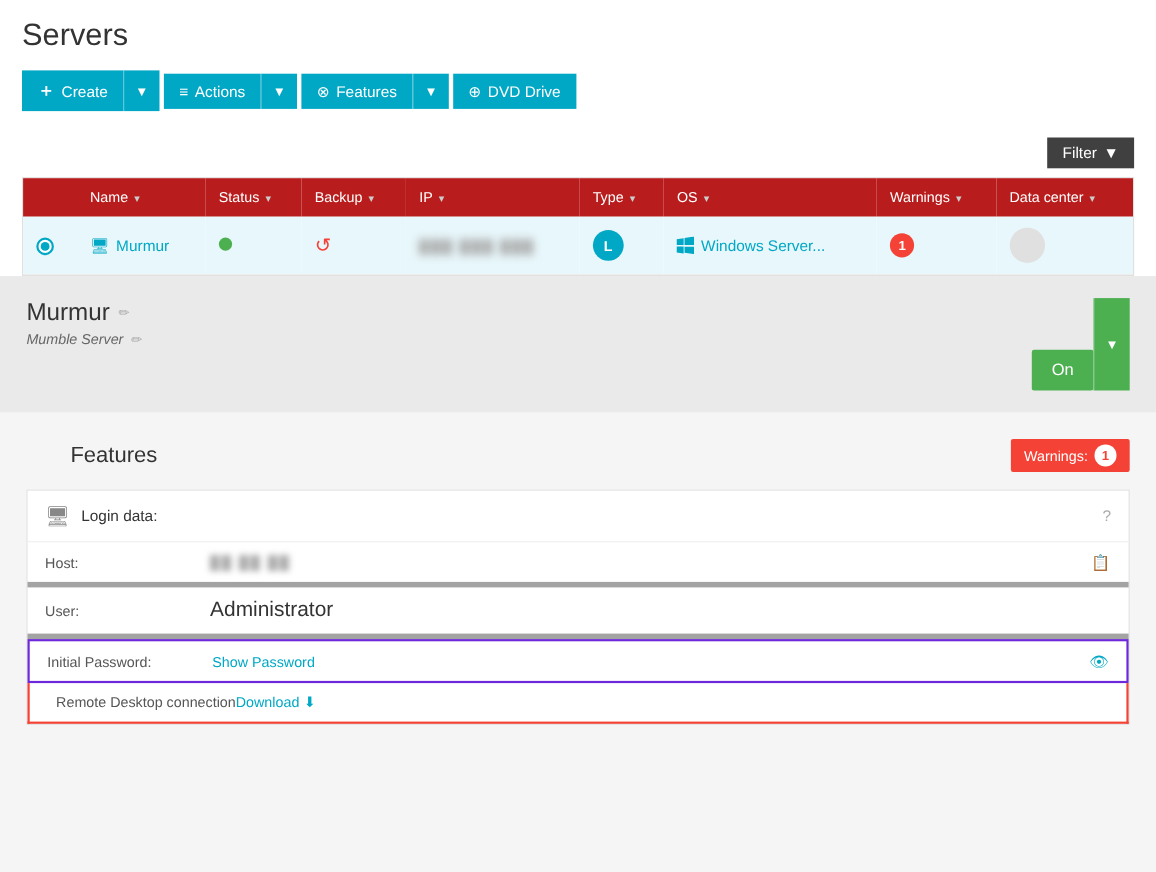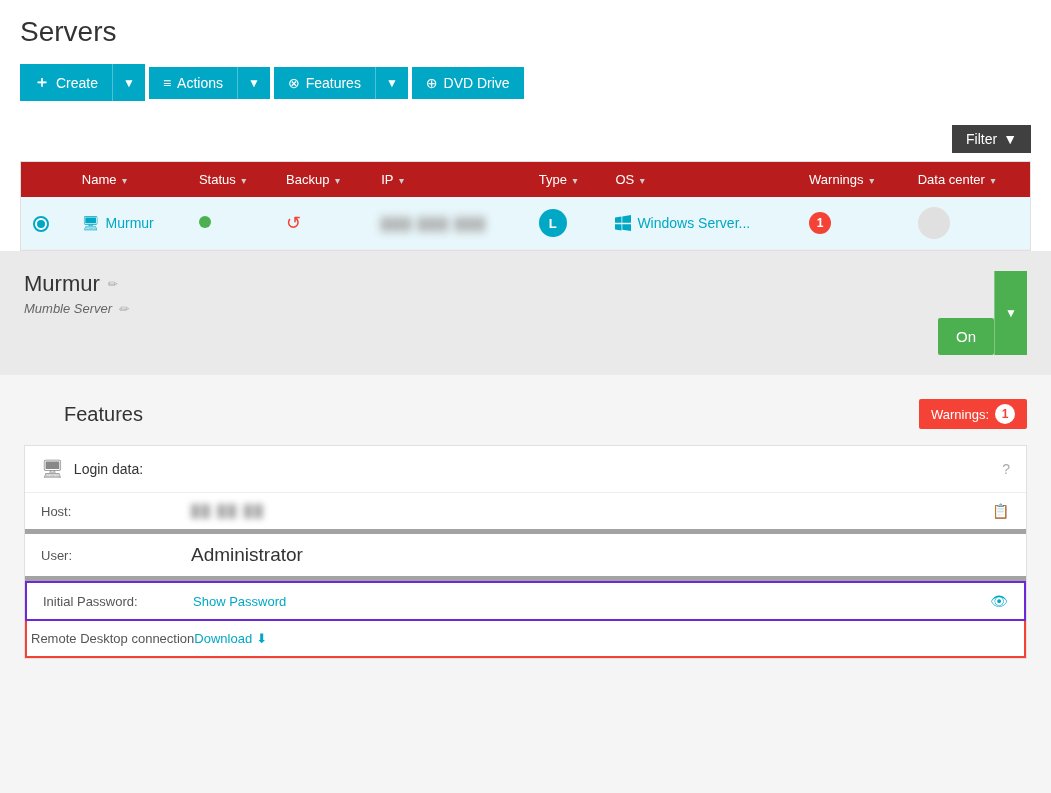--- a/index.html
+++ b/index.html
@@ -66,21 +66,21 @@
     .login-data-help { margin-left: auto; color: #aaa; cursor: pointer; }
     .login-field { display: flex; align-items: center; padding: 10px 16px; border-bottom: 5px solid #a3a3a3; }
     .login-field-label { color: #555; min-width: 150px; font-size: 13px; }
     .login-field-value { color: #333; font-size: 19px; flex: 1; }
     .login-field-ip { color: #aaa; letter-spacing: 2px; font-size: 12px; filter: blur(3px); }
     .copy-icon { color: #aaa; margin-left: auto; cursor: pointer; }
     .password-row { border: 2px solid #6d28d9; padding: 10px 16px; display: flex; align-items: center; }
     .password-row-label { color: #555; min-width: 150px; font-size: 13px; }
     .show-password-link { color: #00a8c6; text-decoration: none; font-size: 13px; cursor: pointer; }
     .eye-icon { color: #00a8c6; margin-left: auto; cursor: pointer; }
-    .rdp-row { border: 2px solid #f44336; border-top: none; padding: 10px 4px; display: flex; align-items: center; }
+    .rdp-row { border: 2px solid #f44336; border-top: none; padding: 10px 24px; display: flex; align-items: center; }
     .rdp-label { color: #555; min-width: 150px; font-size: 13px; }
     .download-link { color: #00a8c6; text-decoration: none; font-size: 13px; cursor: pointer; display: flex; align-items: center; gap: 4px; }
 
     
     .monitoring-panel { width: 310px; }
     .monitoring-title { font-size: 20px; font-weight: 300; color: #333; margin-bottom: 16px; }
     .cpu-card { background: #fff; border: 1px solid #e0e0e0; padding: 16px; }
     .cpu-header { display: flex; align-items: center; justify-content: space-between; margin-bottom: 12px; }
     .cpu-title { font-size: 16px; font-weight: 400; }
     .cpu-link-icon { color: #00a8c6; cursor: pointer; font-size: 16px; }

